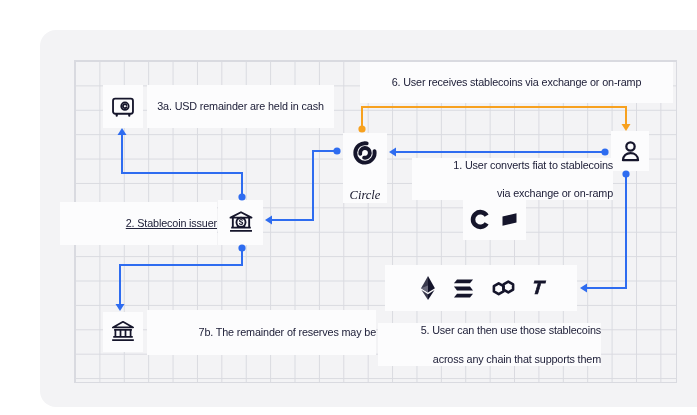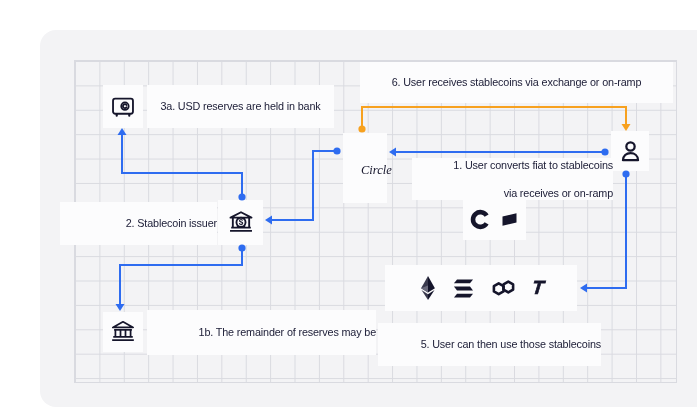--- a/index.html
+++ b/index.html
@@ -25,21 +25,21 @@
   .node{
     position:absolute;background:var(--box-bg,#fcfcfd);
     display:flex;align-items:center;
     font-size:10.8px;letter-spacing:-0.15px;line-height:1.3;
     color:var(--text,#20213a);
     z-index:3;
   }
   .center{justify-content:center;text-align:center;}
   .lines{flex-direction:column;align-items:flex-end;justify-content:center;gap:14px;padding-left:9px;}
   .node svg{color:var(--icon,#15152b);}
-  .circle-box{justify-content:flex-start;padding-top:4px;gap:18px;text-align:right;}
+  .circle-box{flex-direction:column;justify-content:flex-start;padding-top:4px;gap:18px;text-align:right;}
   .circle-caption{
     font-family:"Liberation Serif",serif;font-style:italic;
     font-size:12.5px;color:var(--icon,#191a32);letter-spacing:0;
   }
   .tether{
     font-style:italic;font-weight:bold;font-size:19px;color:var(--icon,#15152b);
     transform:skewX(-6deg);-webkit-text-stroke:0.7px var(--icon,#15152b);
   }
   .row-icons{gap:15px;}
   #edges{position:absolute;left:0;top:0;z-index:6;pointer-events:none;}
@@ -53,21 +53,21 @@
 <div class="node center" style="left:103px;top:85px;width:40px;height:43px;">
   <svg width="26" height="26" viewBox="0 0 24 24" fill="none" stroke="currentColor" stroke-width="1.7" stroke-linecap="round" stroke-linejoin="round">
     <rect x="2.8" y="4.2" width="18.4" height="14" rx="2"></rect>
     <circle cx="13.8" cy="11.2" r="3.4"></circle>
     <path d="M15.2 10.1 a1.8 1.8 0 1 0 0 2.2"></path>
     <path d="M6.2 18.6 v1.4 M17.8 18.6 v1.4" stroke-width="2"></path>
   </svg>
 </div>
 
 <div class="node center" style="left:147px;top:85px;width:187px;height:43px;">
-  <span>3a. USD reserves are held in bank</span>
+  <span>3a. USD remainder are held in cash</span>
 </div>
 
 <div class="node center" style="left:360px;top:62px;width:313px;height:41px;">
   <span>6. User receives stablecoins via exchange or on-ramp</span>
 </div>
 
 <div class="node center circle-box" style="left:343px;top:133px;width:44px;height:66px;">
   <svg width="34" height="34" viewBox="0 0 36 36" fill="none" stroke="currentColor" stroke-width="4.4" stroke-linecap="round">
     <path d="M19.9 7.2 A11 11 0 1 0 28.8 16.1"></path>
     <path d="M17.0 23.4 A5.5 5.5 0 1 0 12.6 19.0"></path>
@@ -77,24 +77,24 @@
 
 <div class="node center" style="left:611px;top:131px;width:38px;height:40px;">
   <svg width="27" height="27" viewBox="0 0 24 24" fill="none" stroke="currentColor" stroke-width="2" stroke-linecap="round" stroke-linejoin="round">
     <circle cx="12" cy="7.5" r="3.7"></circle>
     <path d="M5.3 19.7 c0-3.9 3-6.3 6.7-6.3 s6.7 2.4 6.7 6.3 z"></path>
   </svg>
 </div>
 
 <div class="node lines" style="left:412px;top:158px;width:192px;height:42px;">
   <div>1. User converts fiat to stablecoins</div>
-  <div>via receives or on-ramp</div>
+  <div>via exchange or on-ramp</div>
 </div>
 
-<div class="node lines" style="left:60px;top:202px;width:148px;height:43px;">
+<div class="node lines" style="left:60px;top:202px;width:148px;height:43px;text-decoration:underline;">
   <div>2. Stablecoin issuer</div>
 </div>
 
 <div class="node center" style="left:218px;top:200px;width:45px;height:45px;">
   <svg width="28" height="28" viewBox="0 0 24 24" fill="none" stroke="currentColor" stroke-width="1.6" stroke-linejoin="round">
     <path d="M12 2.8 L21 7.4 H3 Z"></path>
     <path d="M5 7.4 V16 M9.2 7.4 V16 M14.8 7.4 V16 M19 7.4 V16"></path>
     <path d="M3.6 16 H20.4 M2.6 18.8 H21.4"></path>
     <circle cx="12" cy="11.4" r="3.9" fill="#fcfcfd"></circle>
     <text x="12" y="13.9" text-anchor="middle" font-size="7" font-weight="bold" fill="currentColor" stroke="none" font-family="Liberation Sans, sans-serif">$</text>
@@ -125,33 +125,34 @@
   </svg>
   <svg width="27" height="22" viewBox="0 0 26 22" fill="none" stroke="currentColor" stroke-width="2.6" stroke-linejoin="round">
     <path d="M8.2 6.4 L3.4 9.2 V14.4 L8.2 17.2 L13 14.4 V9.2 Z"></path>
     <path d="M17.8 4.6 L13 7.4 V12.6 L17.8 15.4 L22.6 12.6 V7.4 Z"></path>
   </svg>
   <span class="tether">T</span>
 </div>
 
 <div class="node lines" style="left:378px;top:311px;width:214px;height:43px;margin-top:12px;">
   <div>5. User can then use those stablecoins</div>
+  <div>across any chain that supports them</div>
 </div>
 
 <div class="node center" style="left:103px;top:312px;width:40px;height:40px;">
   <svg width="26" height="26" viewBox="0 0 24 24" fill="none" stroke="currentColor" stroke-width="1.6" stroke-linejoin="round">
     <path d="M12 2.6 L21.4 7.8 H2.6 Z"></path>
     <path d="M3.8 10 H20.2"></path>
     <path d="M5 10 V16.6 M9.7 10 V16.6 M14.3 10 V16.6 M19 10 V16.6"></path>
     <path d="M3 16.6 H21 M2 19.6 H22"></path>
   </svg>
 </div>
 
 <div class="node lines" style="left:147px;top:310px;width:220px;height:45px;">
-  <div>1b. The remainder of reserves may be</div>
+  <div>7b. The remainder of reserves may be</div>
 </div>
 
 <svg id="edges" width="697" height="415">
     <polyline points="605,152 396,152" fill="none" stroke="#2e6cf0" stroke-width="2"></polyline>
     <circle cx="605" cy="152" r="3.6" fill="#2e6cf0"></circle>
     <polygon points="389,152 396,147.5 396,156.5" fill="#2e6cf0"></polygon>
     <polyline points="337,151 313,151 313,220 272,220" fill="none" stroke="#2e6cf0" stroke-width="2"></polyline>
     <circle cx="337" cy="151" r="3.6" fill="#2e6cf0"></circle>
     <polygon points="265,220 272,215.5 272,224.5" fill="#2e6cf0"></polygon>
     <polyline points="242,197 242,173 122,173 122,135" fill="none" stroke="#2e6cf0" stroke-width="2"></polyline>

